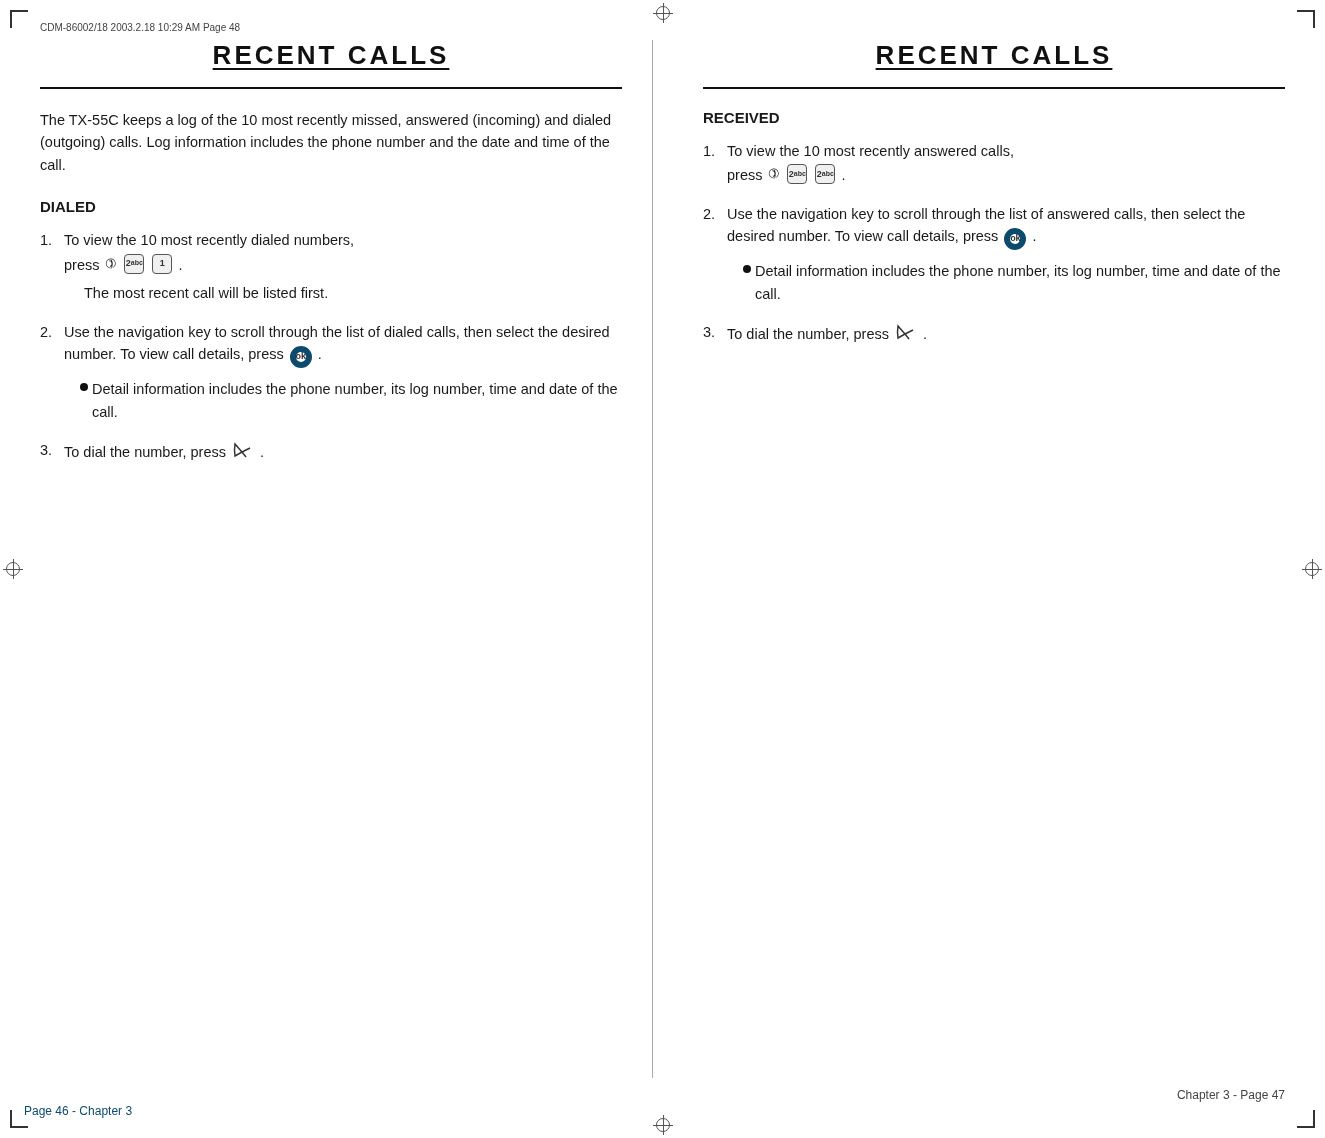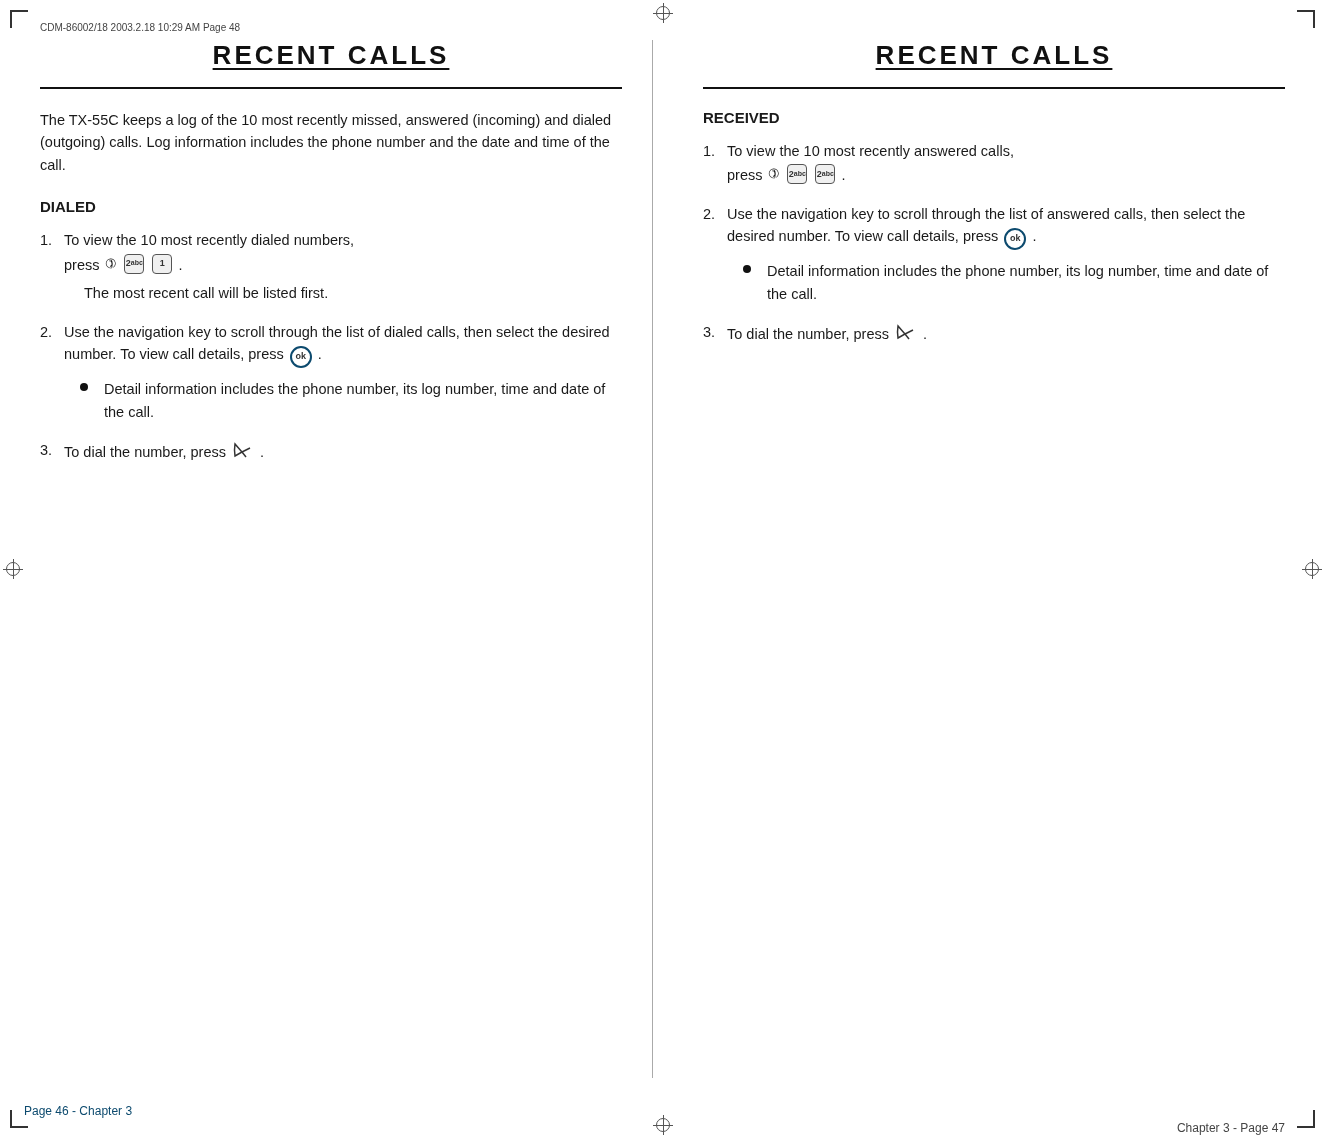--- a/index.html
+++ b/index.html
@@ -172,21 +172,21 @@
       margin-top: 6px;
       margin-left: 20px;
       font-size: 14.5px;
       line-height: 1.55;
     }
 
     
     .bullet-item {
       display: flex;
       align-items: flex-start;
-      gap: 16px;
+      gap: 4px;
       margin-top: 10px;
       margin-left: 16px;
     }
 
     .bullet-dot {
       width: 8px;
       height: 8px;
       border-radius: 50%;
       background: #111;
       min-width: 8px;
@@ -208,21 +208,21 @@
       margin: 0 2px;
     }
 
     .icon-ok {
       display: inline-flex;
       align-items: center;
       justify-content: center;
       width: 22px;
       height: 22px;
       border-radius: 50%;
-      border: 2px solid #0c4a6e;
+      border: 6px solid #0c4a6e;
       font-size: 9px;
       font-weight: bold;
       margin: 0 2px;
       color: #333;
     }
 
     .icon-key {
       display: inline-flex;
       align-items: center;
       justify-content: center;
@@ -250,21 +250,21 @@
     .footer-left {
       position: absolute;
       bottom: 20px;
       left: 24px;
       font-size: 12px;
       color: #0c4a6e;
     }
 
     .footer-right {
       position: absolute;
-      bottom: 3px;
+      bottom: 36px;
       right: 40px;
       font-size: 12px;
       color: #444;
     }
   </style>
 </head>
 <body>
 
 <div class="reg-mark reg-top">
   <div class="reg-mark-circle"></div>

